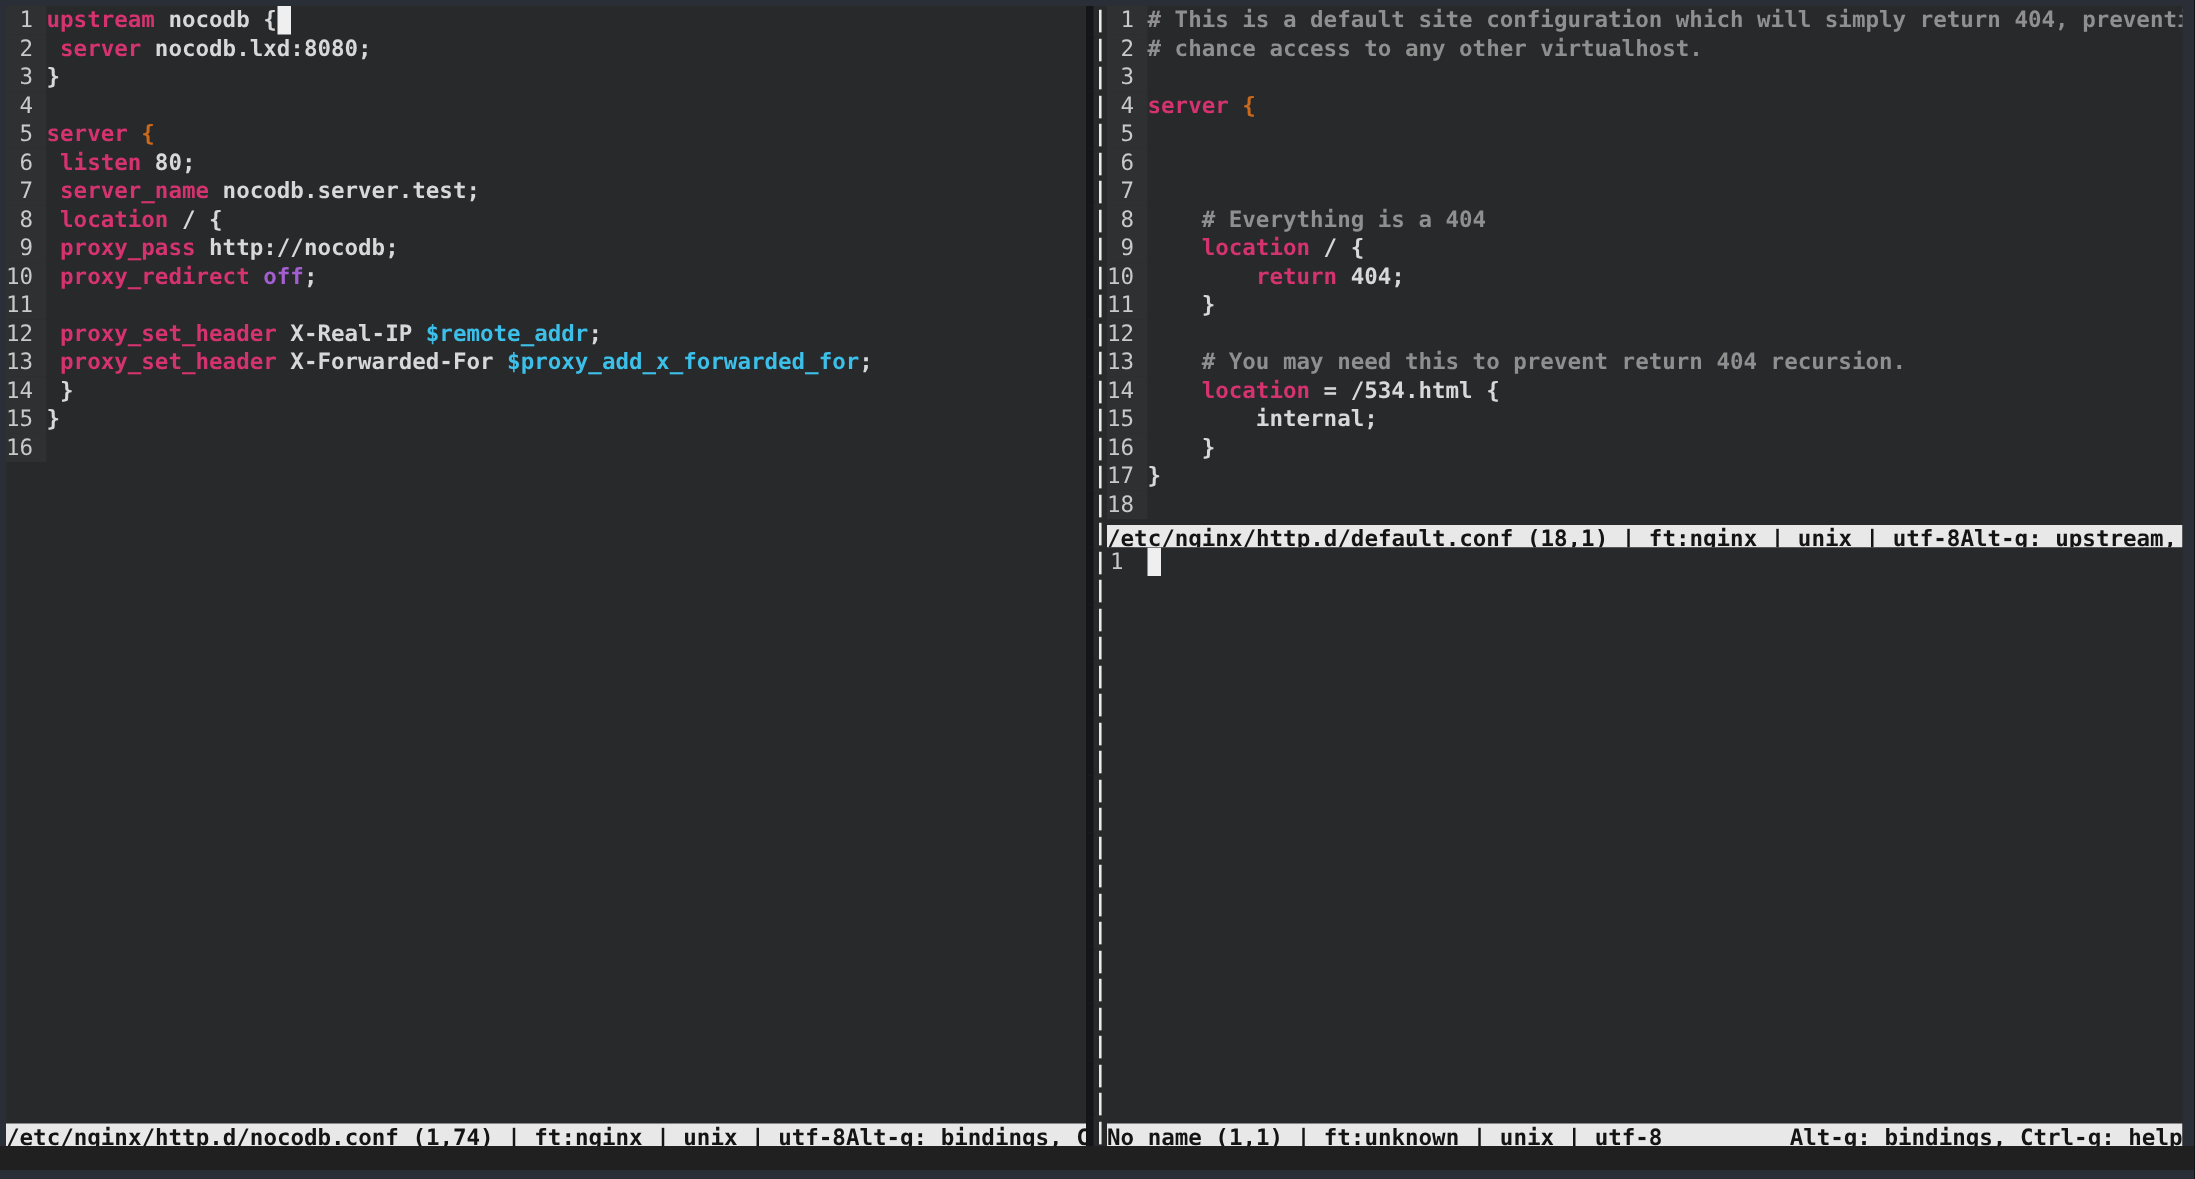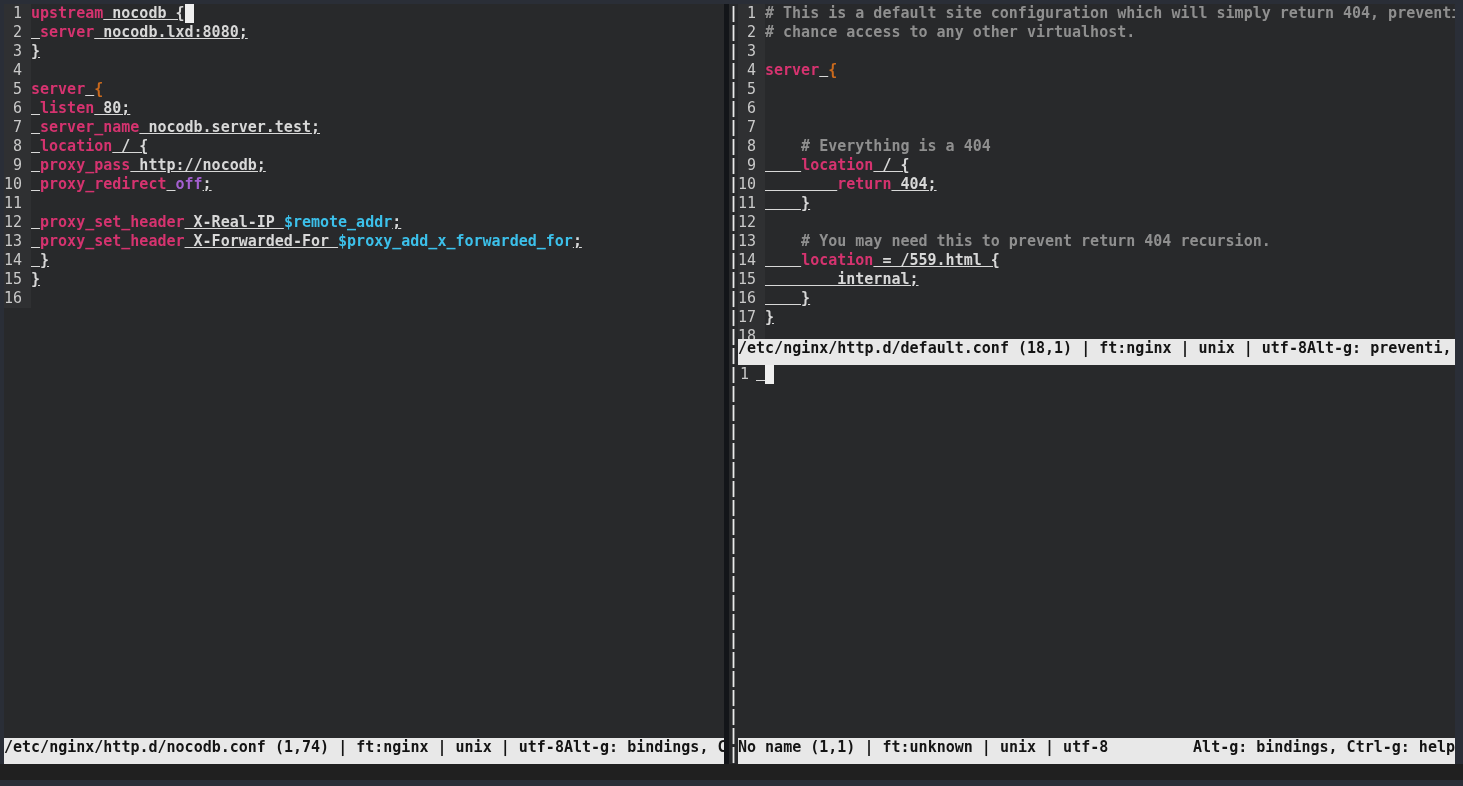--- a/index.html
+++ b/index.html
@@ -22,25 +22,25 @@
   .sec-top{height:361px;}
   .sec-bot{flex:1;}
   .buffer{flex:1; overflow:hidden;}
   .row{height:19px; display:flex; white-space:pre;}
   .gutter{
     flex:none; width:27px; box-sizing:border-box; text-align:right; padding-right:9px;
     background:var(--gutter-bg); color:var(--line-number); font-weight:normal;
   }
   .gutter.slim{width:18px; text-align:left; padding:0 0 0 2px; background:var(--bg);}
   .code{white-space:pre; font-weight:bold; color:var(--text);}
-  .sg-kw{color:var(--keyword);} .sg-pl{color:var(--text);text-decoration:underline;} .sg-cm{color:var(--comment);}
+  .sg-kw{color:var(--keyword);} .sg-pl{color:var(--text);} .sg-cm{color:var(--comment);}
   .sg-var{color:var(--variable);} .sg-val{color:var(--value);} .sg-br{color:var(--brace);}
   .cursor-block{display:inline-block; width:9px; height:19px; background:var(--cursor); vertical-align:top;}
   .statusline{
-    flex:none; height:26px; background:var(--status-bg); color:var(--status-fg);
+    flex:none; height:15px; background:var(--status-bg); color:var(--status-fg);
     font-weight:bold; white-space:pre; overflow:hidden; display:flex;justify-content:space-between;
   }
   .statusline .spacer{margin-left:auto;}
   .divider{width:14px; flex:none; display:flex; flex-direction:column; background:var(--bg);}
   .divider .bar{
     flex:none; height:19px; box-sizing:border-box; border-left:5px solid var(--divider-dark);
     color:var(--divider-glyph); font-weight:bold; text-align:center; overflow:hidden;
   }
   .bottom-strip{width:1463px; height:16px; margin-left:-4px; background:var(--band);}
 </style>
@@ -126,28 +126,28 @@
             <div class="row"><span class="gutter">4</span><span class="code"><span class="sg-kw">server</span><span class="sg-pl"> </span><span class="sg-br">{</span></span></div>
             <div class="row"><span class="gutter">5</span></div>
             <div class="row"><span class="gutter">6</span></div>
             <div class="row"><span class="gutter">7</span><span class="code"></span></div>
             <div class="row"><span class="gutter">8</span><span class="code"><span class="sg-cm">    # Everything is a 404</span></span></div>
             <div class="row"><span class="gutter">9</span><span class="code"><span class="sg-pl">    </span><span class="sg-kw">location</span><span class="sg-pl"> / {</span></span></div>
             <div class="row"><span class="gutter">10</span><span class="code"><span class="sg-pl">        </span><span class="sg-kw">return</span><span class="sg-pl"> 404;</span></span></div>
             <div class="row"><span class="gutter">11</span><span class="code"><span class="sg-pl">    }</span></span></div>
             <div class="row"><span class="gutter">12</span><span class="code"></span></div>
             <div class="row"><span class="gutter">13</span><span class="code"><span class="sg-cm">    # You may need this to prevent return 404 recursion.</span></span></div>
-            <div class="row"><span class="gutter">14</span><span class="code"><span class="sg-pl">    </span><span class="sg-kw">location</span><span class="sg-pl"> = /559.html {</span></span></div>
+            <div class="row"><span class="gutter">14</span><span class="code"><span class="sg-pl">    </span><span class="sg-kw">location</span><span class="sg-pl"> = /534.html {</span></span></div>
             <div class="row"><span class="gutter">15</span><span class="code"><span class="sg-pl">        internal;</span></span></div>
             <div class="row"><span class="gutter">16</span><span class="code"><span class="sg-pl">    }</span></span></div>
             <div class="row"><span class="gutter">17</span><span class="code"><span class="sg-pl">}</span></span></div>
             <div class="row"><span class="gutter">18</span><span class="code"></span></div>
           </div>
         <div class="statusline">
-          <span>/etc/nginx/http.d/default.conf (18,1) | ft:nginx | unix | utf-8</span><span>Alt-g: preventi, </span>
+          <span>/etc/nginx/http.d/default.conf (18,1) | ft:nginx | unix | utf-8</span><span>Alt-g: upstream, </span>
         </div>
       </div>
       <div class="sec sec-bot">
         <div class="buffer">
             <div class="row"><span class="gutter slim">1</span><span class="code"><span class="sg-pl"> </span><span class="cursor-block"></span></span></div>
           </div>
         <div class="statusline">
           <span>No name (1,1) | ft:unknown | unix | utf-8</span><span class="spacer">Alt-g: bindings, Ctrl-g: help</span>
         </div>
       </div>

